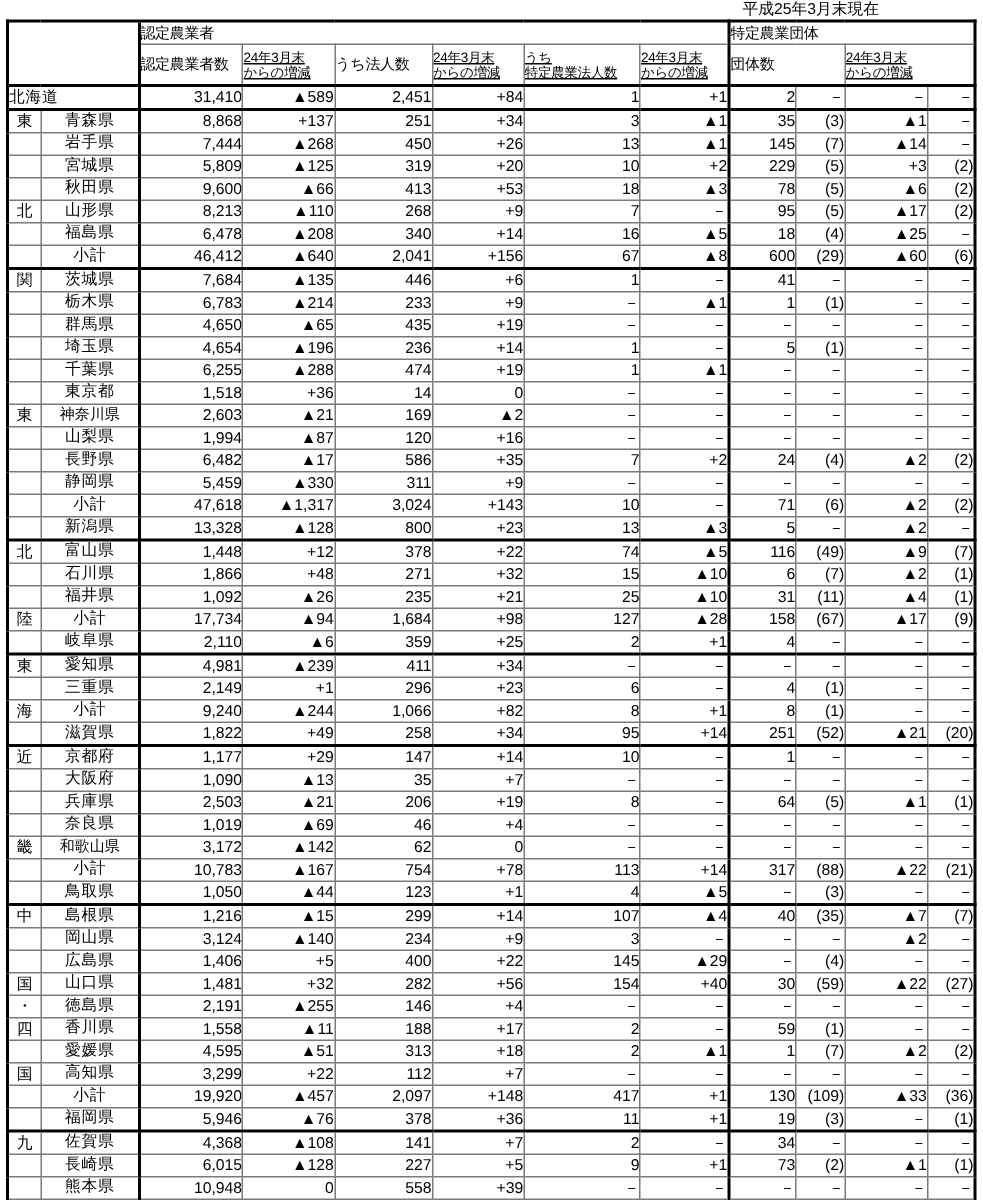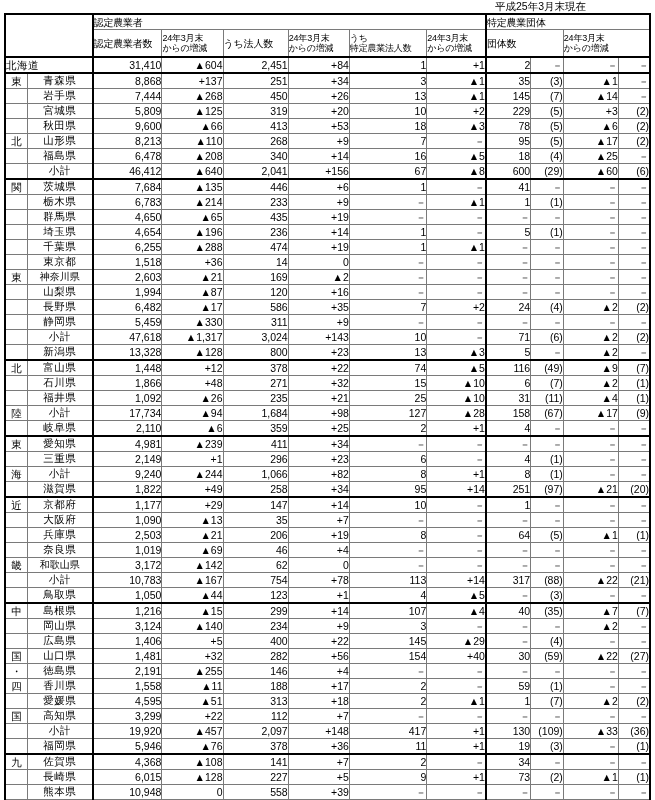--- a/index.html
+++ b/index.html
@@ -50,21 +50,21 @@
   .bb{border-bottom:2px solid #000 !important;}
   .bl{border-left:2px solid #000 !important;}
   .br{border-right:2px solid #000 !important;}
 
   
   .hd{
     font-size:10px;
     line-height:11px;
     letter-spacing:-0.2px;
   }
-  .hd.two{font-size:9px;line-height:10px;}
+  .hd.two{font-size:9px;line-height:10px;text-decoration:underline;}
 
   
   .reg{
     text-align:center;
     font-size:10.5px;
     letter-spacing:0px;
     vertical-align:middle;
   }
   .pref{
     text-align:center;
@@ -146,21 +146,21 @@
           <div>24年3月末</div>
           <div>からの増減</div>
         </td>
       </tr>
     </thead>
 
     <tbody id="tbody">
         <tr>
           <td class="hokkaido-label bl br bt bb" colspan="2">北海道</td>
           <td class="num bt bb">31,410</td>
-          <td class="num bt bb">▲604</td>
+          <td class="num bt bb">▲589</td>
           <td class="num bt bb">2,451</td>
           <td class="num bt bb">+84</td>
           <td class="num bt bb">1</td>
           <td class="num br bt bb">+1</td>
           <td class="num bt bb">2</td>
           <td class="paren bt bb">－</td>
           <td class="num bt bb">－</td>
           <td class="paren br bt bb">－</td>
         </tr>
         <tr>
@@ -544,21 +544,21 @@
         <tr>
           <td class="reg bl bb"></td>
           <td class="pref br bb">滋賀県</td>
           <td class="num bb">1,822</td>
           <td class="num bb">+49</td>
           <td class="num bb">258</td>
           <td class="num bb">+34</td>
           <td class="num bb">95</td>
           <td class="num br bb">+14</td>
           <td class="num bb">251</td>
-          <td class="paren bb">(97)</td>
+          <td class="paren bb">(52)</td>
           <td class="num bb">▲21</td>
           <td class="paren br bb">(20)</td>
         </tr>
         <tr>
           <td class="reg bl bt">近</td>
           <td class="pref br bt">京都府</td>
           <td class="num bt">1,177</td>
           <td class="num bt">+29</td>
           <td class="num bt">147</td>
           <td class="num bt">+14</td>

